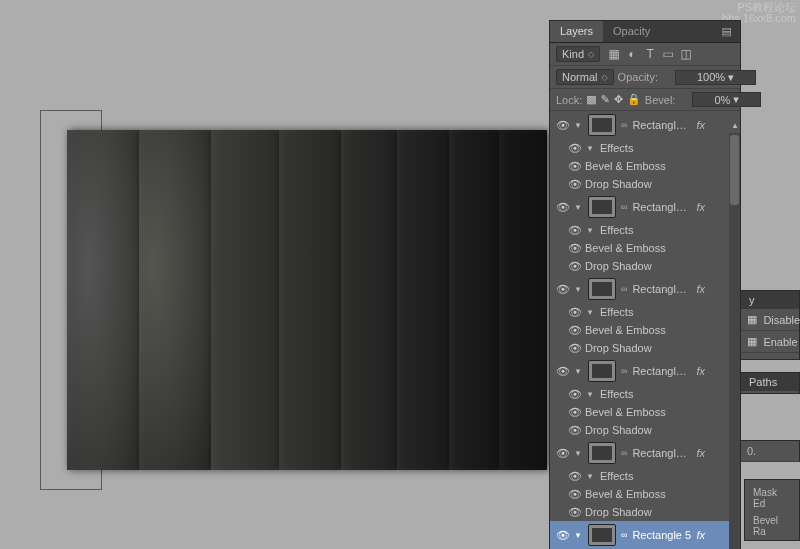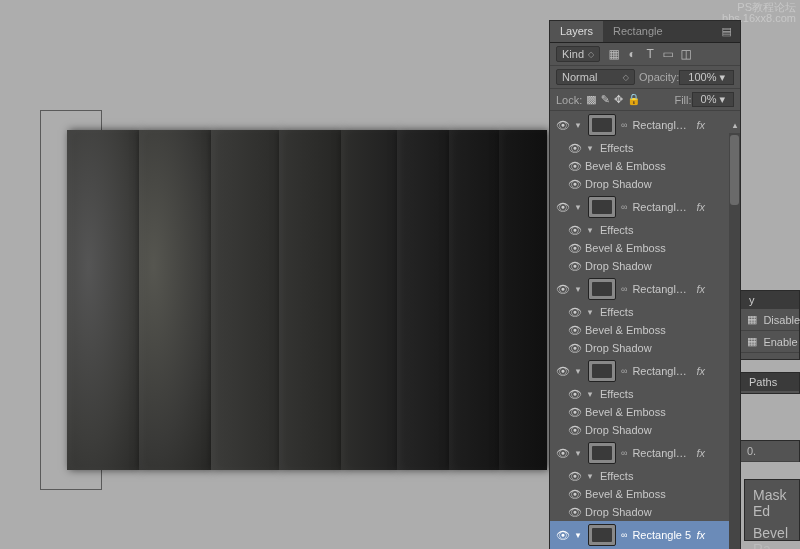--- a/index.html
+++ b/index.html
@@ -17,23 +17,23 @@
 .sel-box{position:absolute;left:40px;top:110px;width:62px;height:380px;border:1px solid #5a5a5a;background:transparent}
 .panel{position:absolute;top:20px;left:549px;width:192px;height:545px;background:#535353;border:1px solid #2a2a2a;display:flex;flex-direction:column}
 .tabs{display:flex;background:#3a3a3a;border-bottom:1px solid #222}
 .tab{padding:4px 10px;background:#3a3a3a;color:#999}
 .tab.active{background:#535353;color:#ddd}
 .tab-menu{margin-left:auto;padding:4px 8px;color:#aaa}
 .bar{display:flex;align-items:center;padding:3px 6px;gap:4px;border-bottom:1px solid #424242}
 .dd{background:#434343;border:1px solid #333;padding:1px 5px;display:flex;align-items:center;gap:4px;border-radius:2px}
 .dd .arr{font-size:8px;color:#999}
 .icon-row span{width:16px;height:16px;display:inline-flex;align-items:center;justify-content:center;color:#bbb;font-size:12px}
-.opacity-seg{margin-left:auto;display:flex;align-items:center;gap:0}
+.opacity-seg{margin-left:auto;display:flex;align-items:center;gap:17px}
 .lbl{color:#aaa}
-.val-box{background:#434343;border:1px solid #333;padding:0 8px;display:flex;align-items:flex-start;gap:3px}
+.val-box{background:#434343;border:1px solid #333;padding:0 21px;display:flex;align-items:center;gap:3px}
 .layers{flex:1;overflow:hidden}
 .lg{border-bottom:none}
 .row{display:flex;align-items:center;padding:3px 0 3px 4px;gap:5px;min-height:22px}
 .row.main{background:#535353}
 .row.selected{background:#6b8bb8}
 .row.selected *{color:#fff}
 .eye{width:14px;height:16px;display:flex;align-items:center;justify-content:center;color:#ccc;font-size:11px;padding-left:4px}
 .thumb{width:28px;height:22px;background:#888;border:1px solid #222;border-radius:2px;position:relative}
 .thumb::after{content:"";position:absolute;inset:3px;background:#3a3a3a;border-radius:1px}
 .chain{font-size:9px;color:#aaa}
@@ -41,21 +41,21 @@
 .fx{font-style:italic;color:#bbb;margin-right:20px}
 .tw{width:10px;text-align:center;color:#bbb;font-size:9px}
 .sub{padding:1px 0 1px 60px;display:flex;align-items:center;gap:5px;min-height:16px;color:#bbb}
 .sub .eye{margin-left:-44px}
 .sub.effects{padding-left:48px}
 .sub.effects .eye{margin-left:-32px}
 .side2{position:absolute;right:0;top:293px;width:60px;background:#535353;border:1px solid #2a2a2a}
 .side2 .mrow{display:flex;align-items:center;padding:4px 6px;gap:6px;border-bottom:1px solid #424242;color:#bbb;white-space:nowrap}
 .side2 .mtab{background:#3a3a3a;padding:3px 8px;color:#ccc}
 .mask-box{position:absolute;right:0;bottom:8px;width:56px;height:62px;background:#535353;border:1px solid #2a2a2a;padding:4px}
-.mask-box .mrow{color:#bbb;padding:3px 4px;font-size:14px}
+.mask-box .mrow{color:#bbb;padding:3px 4px;font-size:10px}
 .watermark{position:absolute;right:4px;top:2px;color:#666;font-size:10px;text-align:right;line-height:11px}
 .scrollbar{position:absolute;right:0;top:22px;bottom:0;width:11px;background:#454545}
 .scroll-thumb{position:absolute;right:1px;top:2px;width:9px;height:70px;background:#6a6a6a;border-radius:3px}
 </style>
 </head>
 <body>
 
 <div class="watermark">
   <div>PS教程论坛</div>
   <div>bbs.16xx8.com</div>
@@ -70,21 +70,21 @@
   <div class="slat s3"></div>
   <div class="slat s4"></div>
   <div class="slat s5"></div>
   <div class="slat s6"></div>
   <div class="slat s7"></div>
 </div>
 
 <div class="panel">
   <div class="tabs">
     <div class="tab active">Layers</div>
-    <div class="tab">Rectangle</div>
+    <div class="tab">Opacity</div>
     <div class="tab-menu">▤</div>
   </div>
 
   <div class="bar">
     <div class="dd">
         <span>Kind</span>
         <span class="arr">◇</span>
       </div>
     <div class="icon-row" style="display:flex;gap:2px;margin-left:2px">
       <span>▦</span>
@@ -109,21 +109,21 @@
     </div>
   </div>
 
   <div class="bar">
     <span class="lbl">Lock:</span>
     <span>▩</span>
     <span>✎</span>
     <span>✥</span>
     <span>🔒</span>
     <div class="opacity-seg">
-      <span class="lbl">Fill:</span>
+      <span class="lbl">Bevel:</span>
       <div class="val-box">
           <span>0%</span>
           <span class="arr">▾</span>
         </div>
     </div>
   </div>
 
   <div class="layers" style="position:relative">
     <div class="scrollbar">
         <div class="scroll-thumb"></div>

